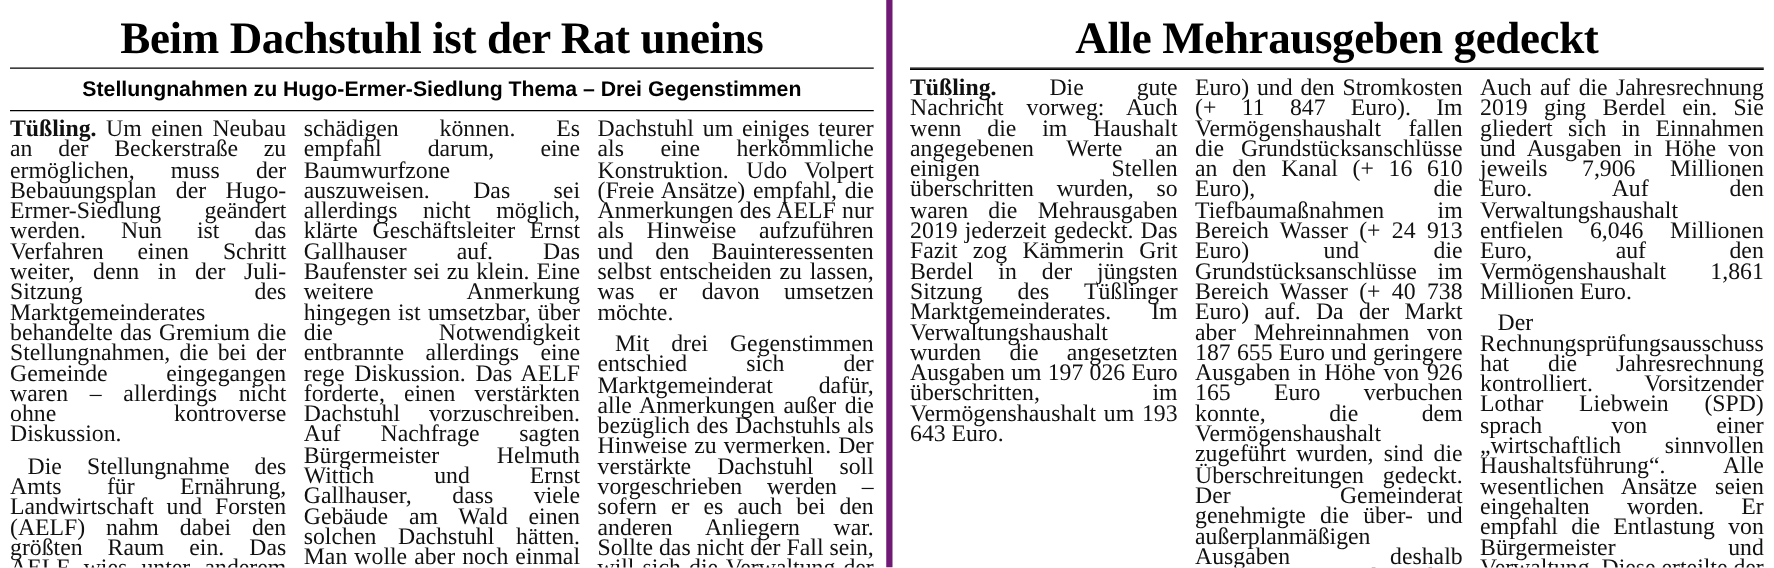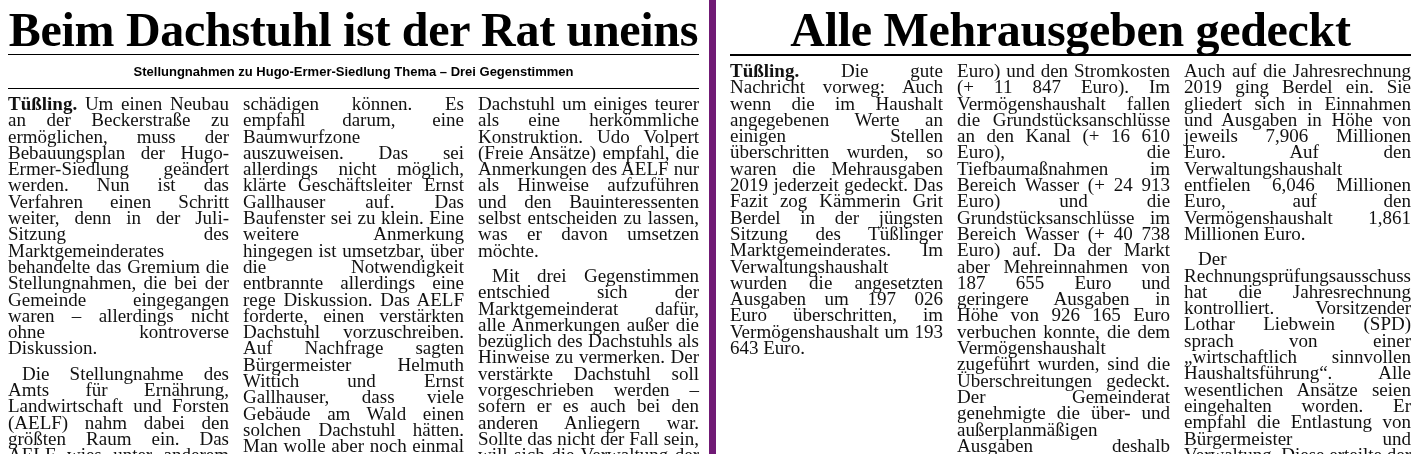--- a/index.html
+++ b/index.html
@@ -25,40 +25,40 @@
     position: relative;
     box-sizing: border-box;
   }
   .article.left {
     width: 709px;
     padding: 0 10px 0 8px;
   }
   .article.right {
     width: 710px;
     padding: 0 8px 0 14px;
-    border-left: 7px solid #701a75;
+    border-left: 5px solid #701a75;
   }
   .headline {
     font-family: "Liberation Serif", serif;
     font-weight: bold;
-    font-size: 48px;
+    font-size: 36px;
     line-height: 40px;
     text-align: center;
     letter-spacing: -0.3px;
     margin: 10px 0 4px 0;
     color: #000000;
   }
   .rule-under-headline {
     border-bottom: 1px solid #000000;
     margin: 4px 0 0 0;
   }
   .subhead {
     font-family: "Liberation Sans", sans-serif;
     font-weight: bold;
-    font-size: 13px;
+    font-size: 17px;
     line-height: 20px;
     text-align: center;
     margin: 7px 0 6px 0;
     color: #000000;
   }
   .rule-under-subhead {
     border-bottom: 1px solid #000000;
     margin: 0 0 7px 0;
   }
   .cols {

